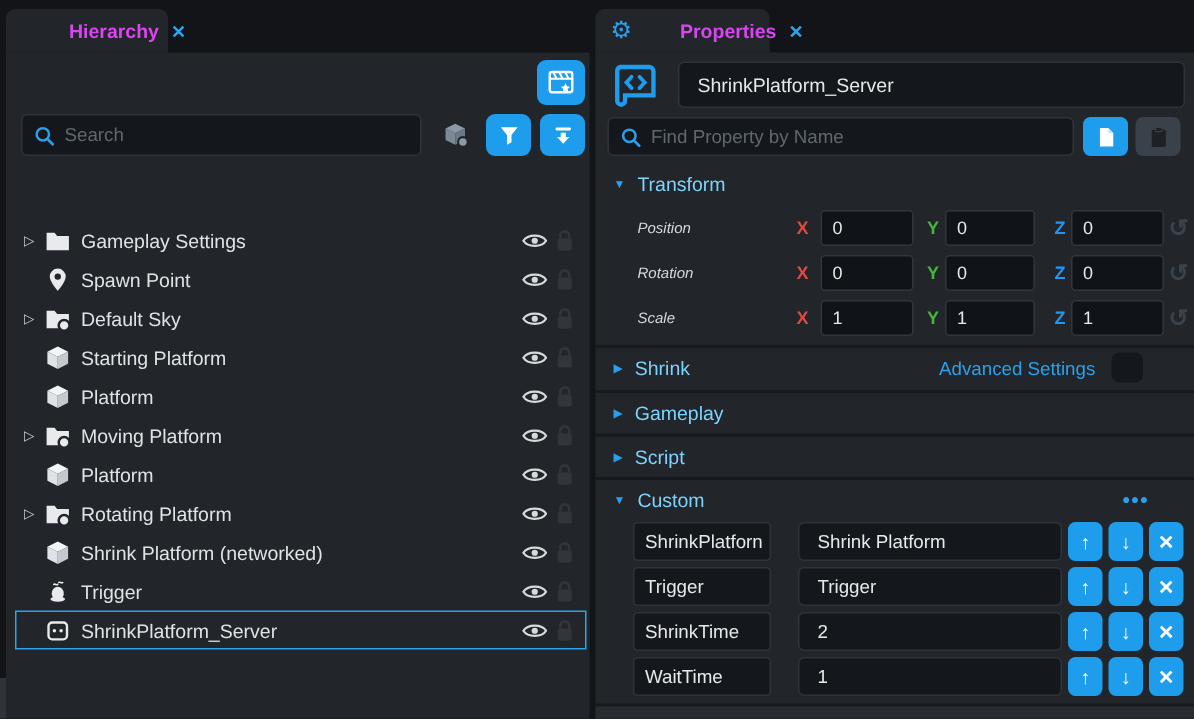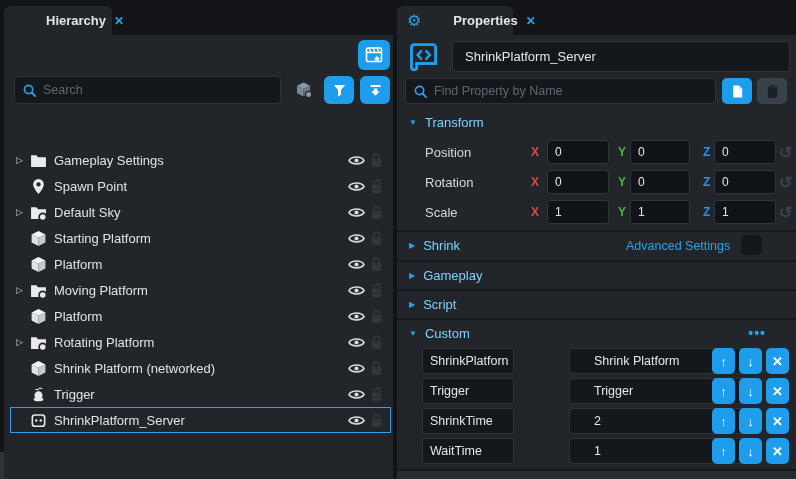--- a/index.html
+++ b/index.html
@@ -4,21 +4,21 @@
 <style>
   * { margin:0; padding:0; box-sizing:border-box; }
   html,body { width:796px; height:479px; background:#121418; overflow:hidden;
               font-family:"Liberation Sans", sans-serif; }
   .panel { position:absolute; top:0; bottom:0; }
   .panel-body { position:absolute; left:0; right:0; top:35px; bottom:0; background:#22262b; }
 
   
   .tab { position:absolute; top:6px; height:29px; background:#22262b;
          border-radius:6px 6px 0 0; display:flex; align-items:center; padding:0 10px; gap:8px; }
-  .tab-label { color:#e5e5e5; font-size:13px; font-weight:bold;padding-left:24px; }
+  .tab-label { color:#d946ef; font-size:13px; font-weight:bold;padding-left:24px; }
   .tab-close { color:#31a2ec; font-size:12px; font-weight:bold; cursor:pointer; }
 
   
   .tinput { background:#14171c; border:1px solid #2e343a; border-radius:4px; color:#e6e8ea;
             font-size:12.5px; font-family:"Liberation Sans", sans-serif; outline:none; }
   .tinput::placeholder { color:#5f6870; }
   .search-wrap { position:absolute; display:flex; align-items:center; }
   .search-wrap svg { position:absolute; left:8px; }
   .search-wrap input { width:100%; height:100%; padding-left:28px; }
 
@@ -40,33 +40,33 @@
 
   .scene-label { position:absolute; left:14px; top:48px; color:#f28a2a; font-size:13px; font-weight:bold; }
 
   
   .sec-head { position:absolute; left:0; right:0; display:flex; align-items:center; }
   .sec-caret { color:#2ba0ea; font-size:8px; margin:0 8px 0 12px; }
   .sec-title { color:#7dd3fc; font-size:13px; font-weight:normal; }
   .divider { position:absolute; left:0; right:0; height:2px; background:#16191d; }
 
   .trow { position:absolute; height:24px; display:flex; align-items:center; }
-  .trow-label { position:absolute; left:28px; color:#d4d8db; font-size:13px; }
+  .trow-label { position:absolute; left:28px; color:#d4d8db; font-size:10px;font-style:italic; }
   .axis { position:absolute; font-size:12px; font-weight:bold; }
   .ax-x { color:#e2493f; } .ax-y { color:#47b43c; } .ax-z { color:#2196f3; }
   .vec-input { position:absolute; height:24px; background:#101418; border:1px solid #30363c;
                border-radius:3px; color:#e6e8ea; font-size:12px; padding-left:7px; width:62px;
                font-family:"Liberation Sans", sans-serif; outline:none; }
   .reset { position:absolute; color:#39434e; font-size:16px; font-weight:bold; cursor:pointer; }
 
   .cust-row { position:absolute; height:26px; }
   .cust-key { position:absolute; left:25px; width:92px; height:26px; background:#14171c;
               border:1px solid #2e343a; border-radius:3px; color:#e6e8ea; font-size:12.5px;
               line-height:24px; padding-left:7px; white-space:nowrap; overflow:hidden; }
-  .cust-val { position:absolute; left:135px; width:176px; height:26px; padding-left:24px;margin-left:37px; }
+  .cust-val { position:absolute; left:135px; width:176px; height:26px; padding-left:12px; }
   .mini-btn { width:23px; height:26px; border-radius:5px; background:#1f9ded; border:none;
               color:#fff; font-size:13px; font-weight:bold; display:flex; align-items:center;
               justify-content:center; cursor:pointer; position:absolute; top:0; }
 
   .adv-label { position:absolute; left:229px; color:#2ba0ea; font-size:12.5px; }
   .adv-check { position:absolute; left:344px; width:21px; height:20px; background:#14171c;
                border-radius:5px; cursor:pointer; }
   .ellipsis { position:absolute; right:30px; color:#2ba0ea; font-size:14px; font-weight:bold;
               letter-spacing:1px; cursor:pointer; }
   .scrollthumb { position:absolute; left:0; width:4px; bottom:0; height:27px; background:#2e343a; }

